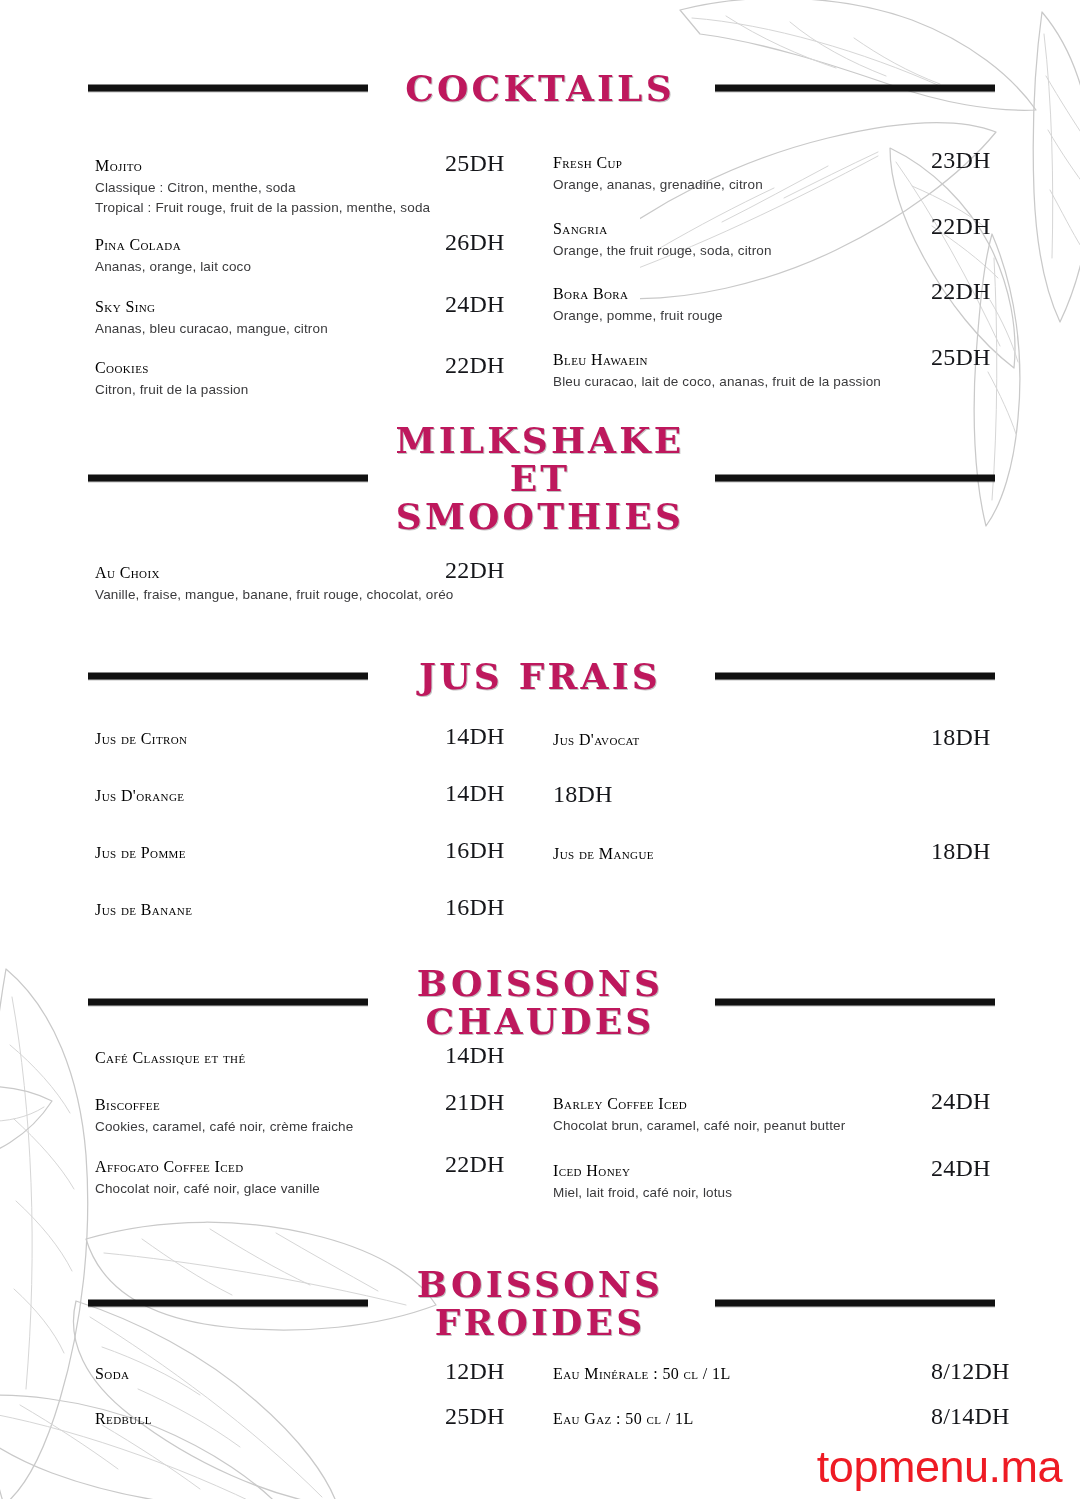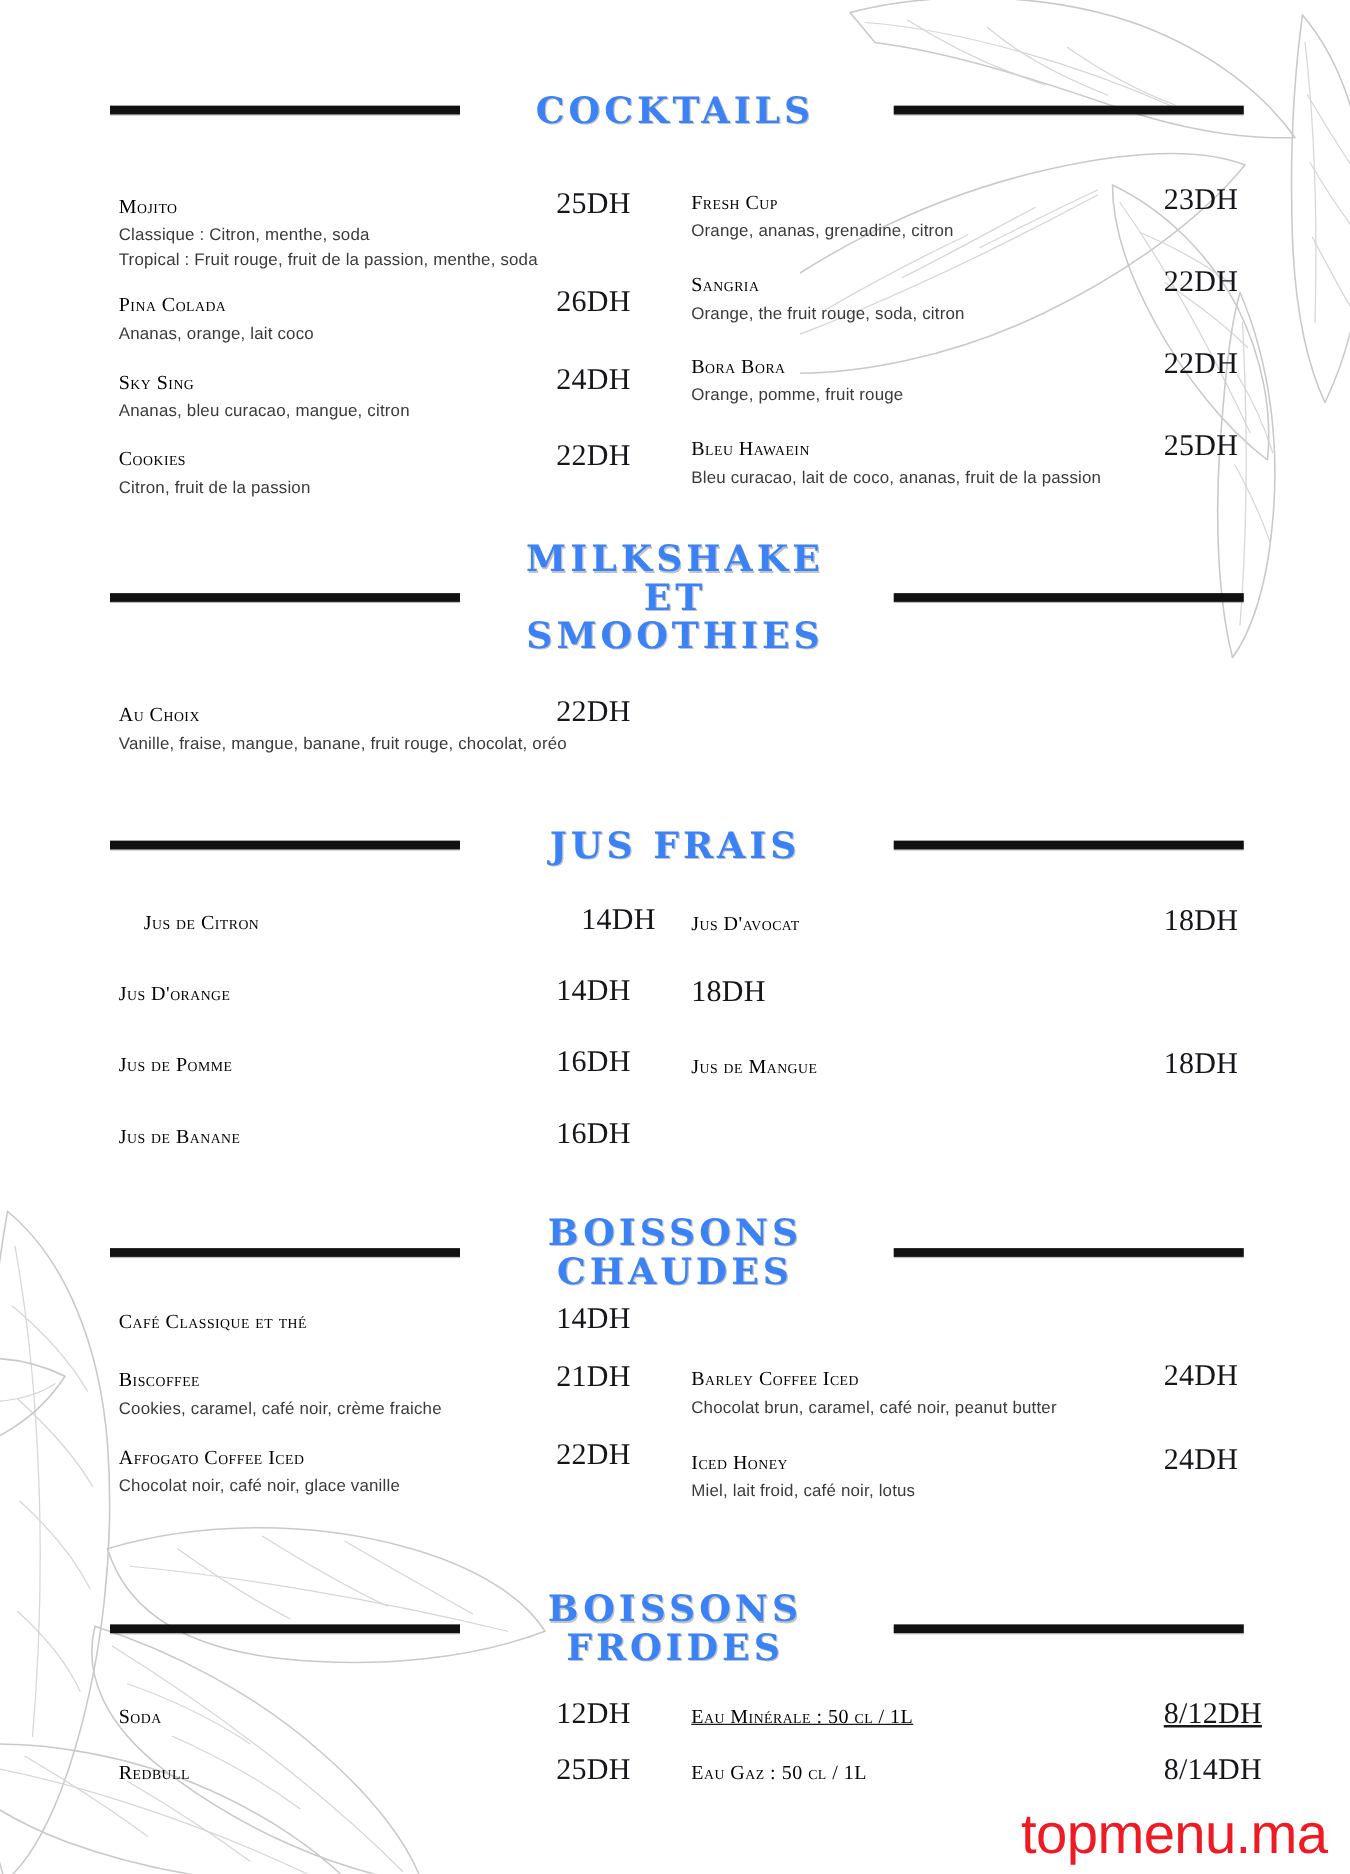--- a/index.html
+++ b/index.html
@@ -29,25 +29,25 @@
   .sec-head{position:absolute;left:0;right:0;display:flex;align-items:center;
         justify-content:center;}
   .rule{position:absolute;height:7px;background:#111;top:50%;
         transform:translateY(-50%);
         box-shadow:0 1px 0 rgba(0,0,0,.25);}
   .rule.left{left:88px;width:280px;}
   .rule.right{left:715px;width:280px;}
   .sec-title{
     font-family:"DejaVu Serif", serif;
     font-weight:700;
-    font-size:29px;
+    font-size:36px;
     letter-spacing:3.2px;
     text-align:center;
     line-height:1.06;
-    color:#3b82f6;
+    color:#be185d;
     text-shadow:1px 1px 0 rgba(120,120,120,.45);
     white-space:pre-line;
     position:relative;
     z-index:3;
     width:100%;
   }
 
   
   .col{position:absolute;}
   .col.left{left:95px;width:410px;}
@@ -251,21 +251,21 @@
       </div>
     </div>
 
     <div class="sec-head" style="top:654px;height:44px;">
       <div class="rule left"></div>
       <div class="rule right"></div>
       <div class="sec-title">JUS FRAIS</div>
     </div>
 
     <div class="col left" style="top:723px;">
-      <div class="item" style="margin-bottom:30px;margin-left:20px;">
+      <div class="item" style="margin-bottom:30px;">
         <div class="row">
             <span class="name">Jus de Citron</span>
             <span class="price">14DH</span>
           </div>
       </div>
       <div class="item" style="margin-bottom:30px;">
         <div class="row">
             <span class="name">Jus D'orange</span>
             <span class="price">14DH</span>
           </div>
@@ -367,21 +367,21 @@
       </div>
       <div class="item">
         <div class="row">
             <span class="name">Redbull</span>
             <span class="price">25DH</span>
           </div>
       </div>
     </div>
 
     <div class="col right" style="top:1358px;">
-      <div class="item" style="margin-bottom:18px;text-decoration:underline;">
+      <div class="item" style="margin-bottom:18px;">
         <div class="row">
             <span class="name">Eau Minérale : 50 cl / 1L</span>
             <span class="price">8/12DH</span>
           </div>
       </div>
       <div class="item">
         <div class="row">
             <span class="name">Eau Gaz : 50 cl / 1L</span>
             <span class="price">8/14DH</span>
           </div>

